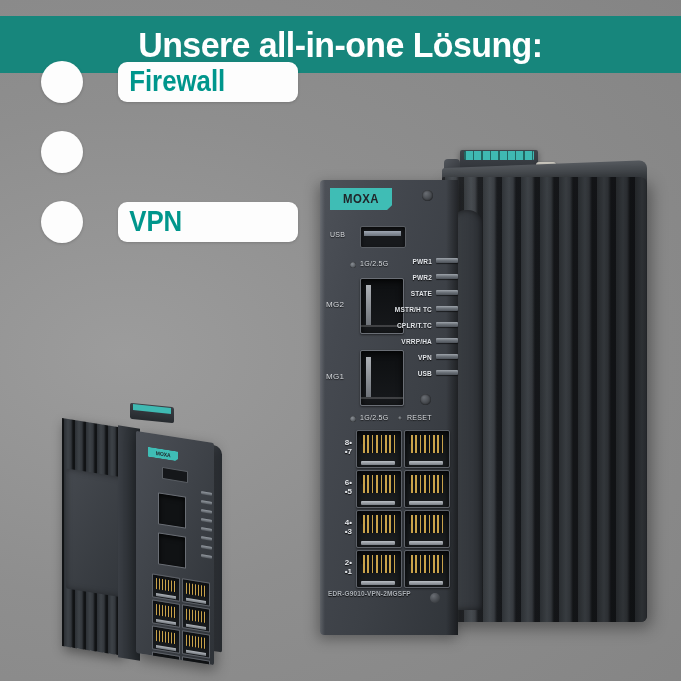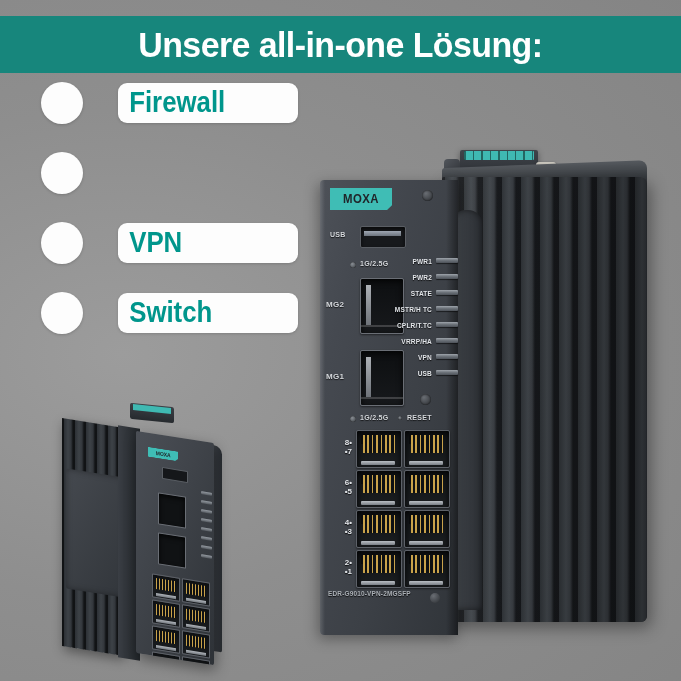--- a/index.html
+++ b/index.html
@@ -31,21 +31,21 @@
     font-weight:bold;
     letter-spacing:-0.6px;
     white-space:nowrap;
     transform:scaleX(0.97);
     line-height:1;
     margin-top:-1px;
   }
 
   
   .feature-list{
-    position:absolute;left:0;top:68px;width:320px;
+    position:absolute;left:0;top:47px;width:320px;
   }
   .feature-row{
     position:relative;
     height:70px;
     display:flex;align-items:center;
   }
   .bullet{
     position:absolute;left:41px;
     width:42px;height:42px;border-radius:50%;
     background:#fdfdfd;
@@ -183,21 +183,21 @@
   .screw-tr{
     position:absolute;left:110px;top:40px;
     width:11px;height:11px;border-radius:50%;
     background:radial-gradient(circle at 35% 30%,#6a6e74,#2a2d31);
     box-shadow:inset 0 0 2px rgba(0,0,0,0.8);
   }
 
   
   .lbl{
     position:absolute;
-    color:#d5d8dc;font-size:7px;font-weight:bold;letter-spacing:0.3px;
+    color:#d5d8dc;font-size:7px;font-weight:normal;letter-spacing:0.3px;
     white-space:nowrap;text-shadow:0 1px 1px rgba(0,0,0,0.7);
   }
   .usb-port{
     position:absolute;left:48px;top:76px;
     width:44px;height:20px;
     background:#17191c;border-radius:2px;
     border:1px solid #5a5e64;
     box-shadow:inset 0 2px 4px rgba(0,0,0,0.7);
   }
   .usb-port::after{
@@ -408,26 +408,20 @@
     </div>
 
     <div class="feature-row">
       <div class="bullet"></div>
       <div class="pill">
         <span class="pill-label">VPN</span>
       </div>
     </div>
 
 
-    <div class="feature-row">
-      <div class="bullet"></div>
-      <div class="pill">
-        <span class="pill-label">Switch</span>
-      </div>
-    </div>
 
   </div>
 
   <div class="device-main">
 
     <div class="tb"></div>
     <div class="tb-teal"></div>
     <div class="tb-screw"></div>
     <div class="tb-nut"></div>
 

